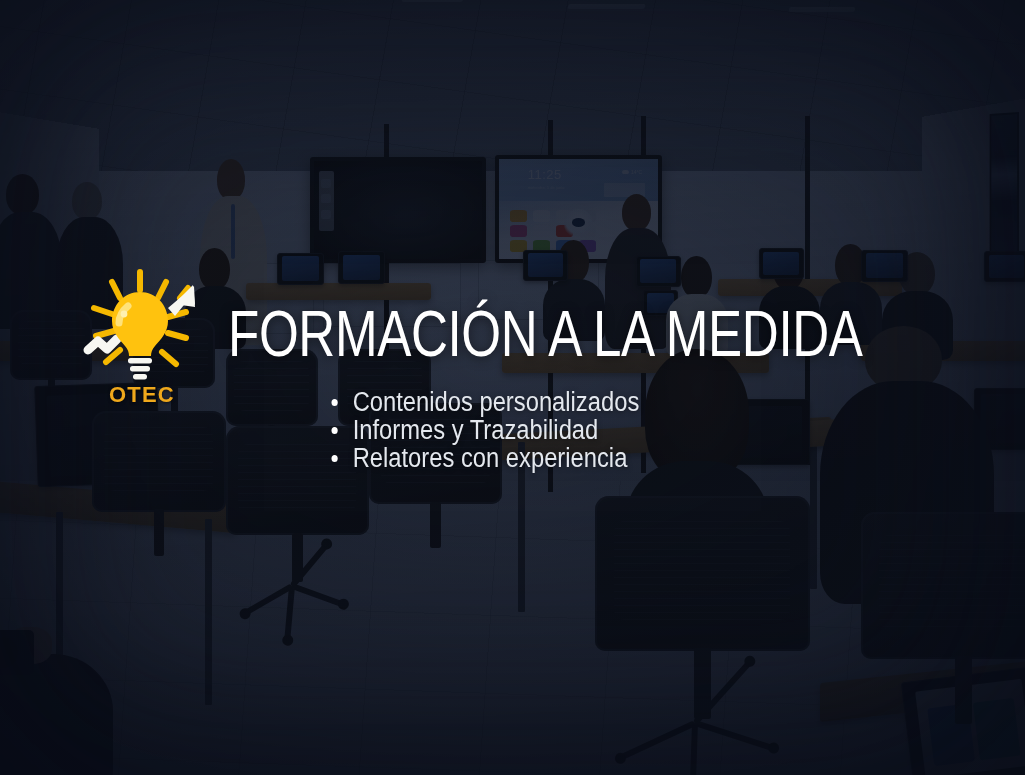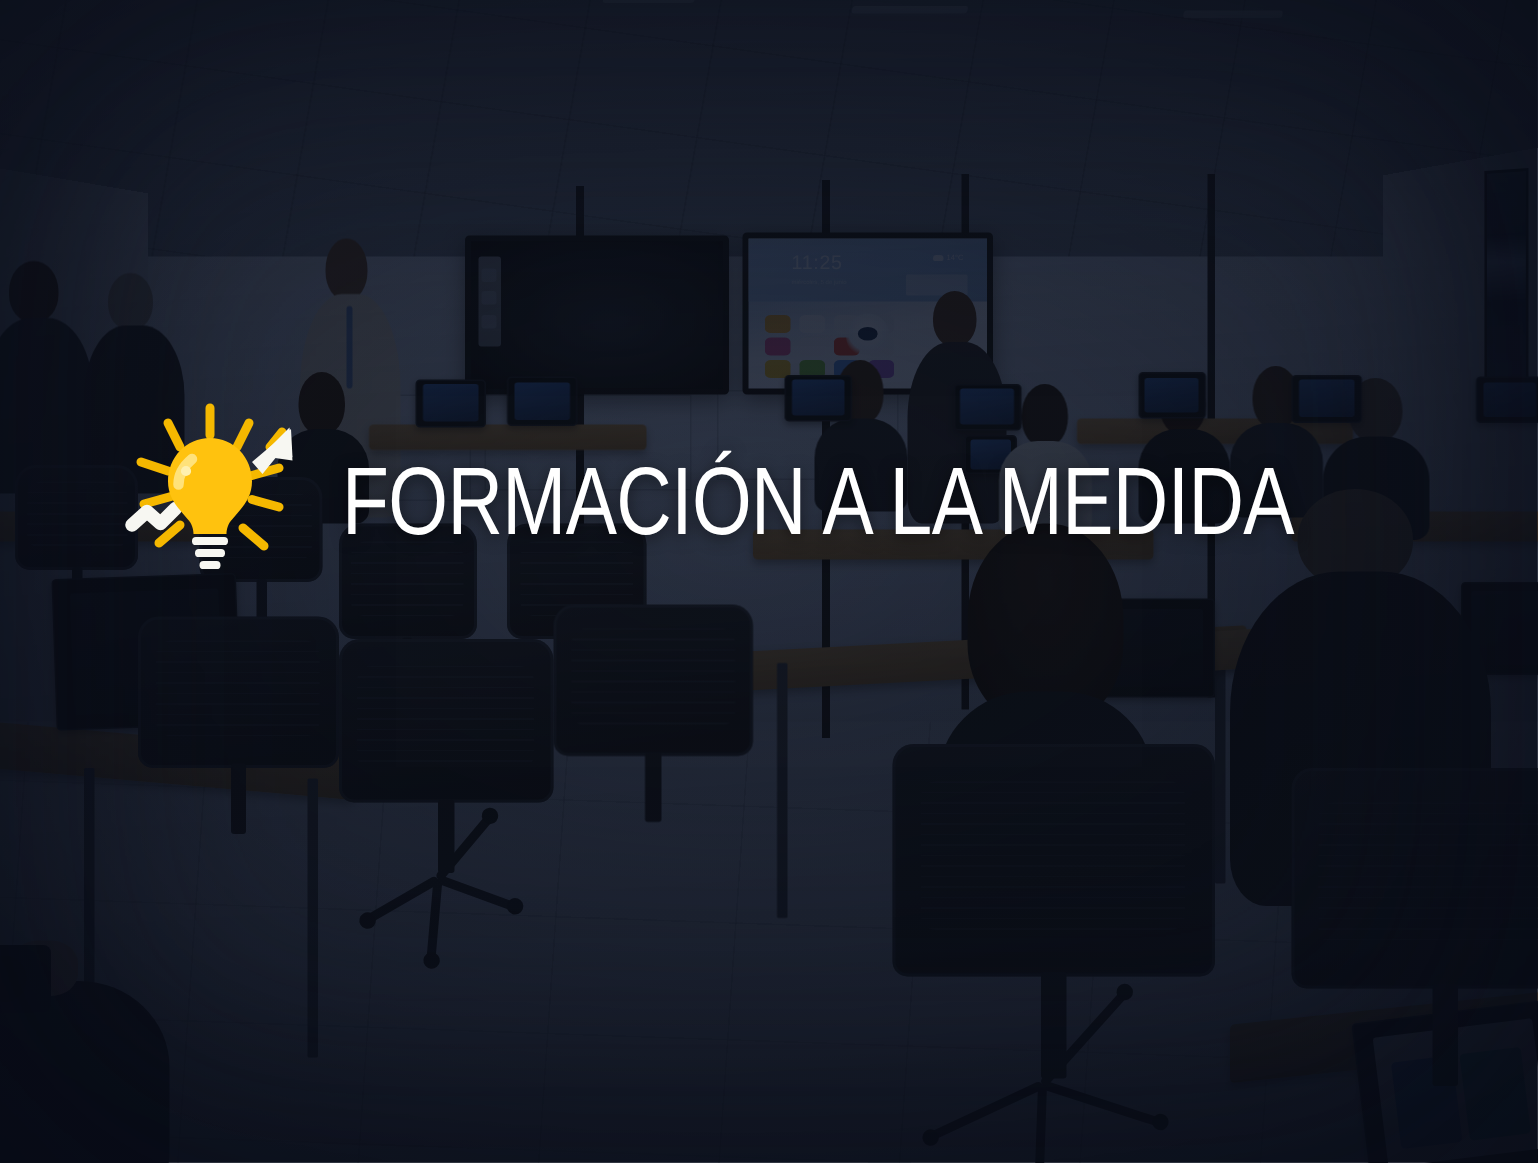--- a/index.html
+++ b/index.html
@@ -674,19 +674,34 @@
           <path d="M66 38 C 60 43, 57 49, 57 55" stroke="#FFE27A" stroke-width="7" stroke-linecap="round" fill="none"></path>
           <circle cx="62" cy="46" r="3.4" fill="#FFF0B0"></circle>
 
           <g fill="#F7F7F2">
             <rect x="66" y="90" width="24" height="5.4" rx="2.6"></rect>
             <rect x="68" y="98" width="20" height="5.4" rx="2.6"></rect>
             <rect x="71" y="106" width="14" height="5.4" rx="2.6"></rect>
           </g>
         </svg>
       </div>
+      <div class="logo-otec">OTEC</div>
     </div>
 
     <h1 class="headline">FORMACIÓN A LA MEDIDA</h1>
 
+    <ul class="bullets">
+      <li>
+        <span class="dot"></span>
+        <span>Contenidos personalizados</span>
+      </li>
+      <li>
+        <span class="dot"></span>
+        <span>Informes y Trazabilidad</span>
+      </li>
+      <li>
+        <span class="dot"></span>
+        <span>Relatores con experiencia</span>
+      </li>
+    </ul>
 
   </div>
 </div>
 
 </body></html>

